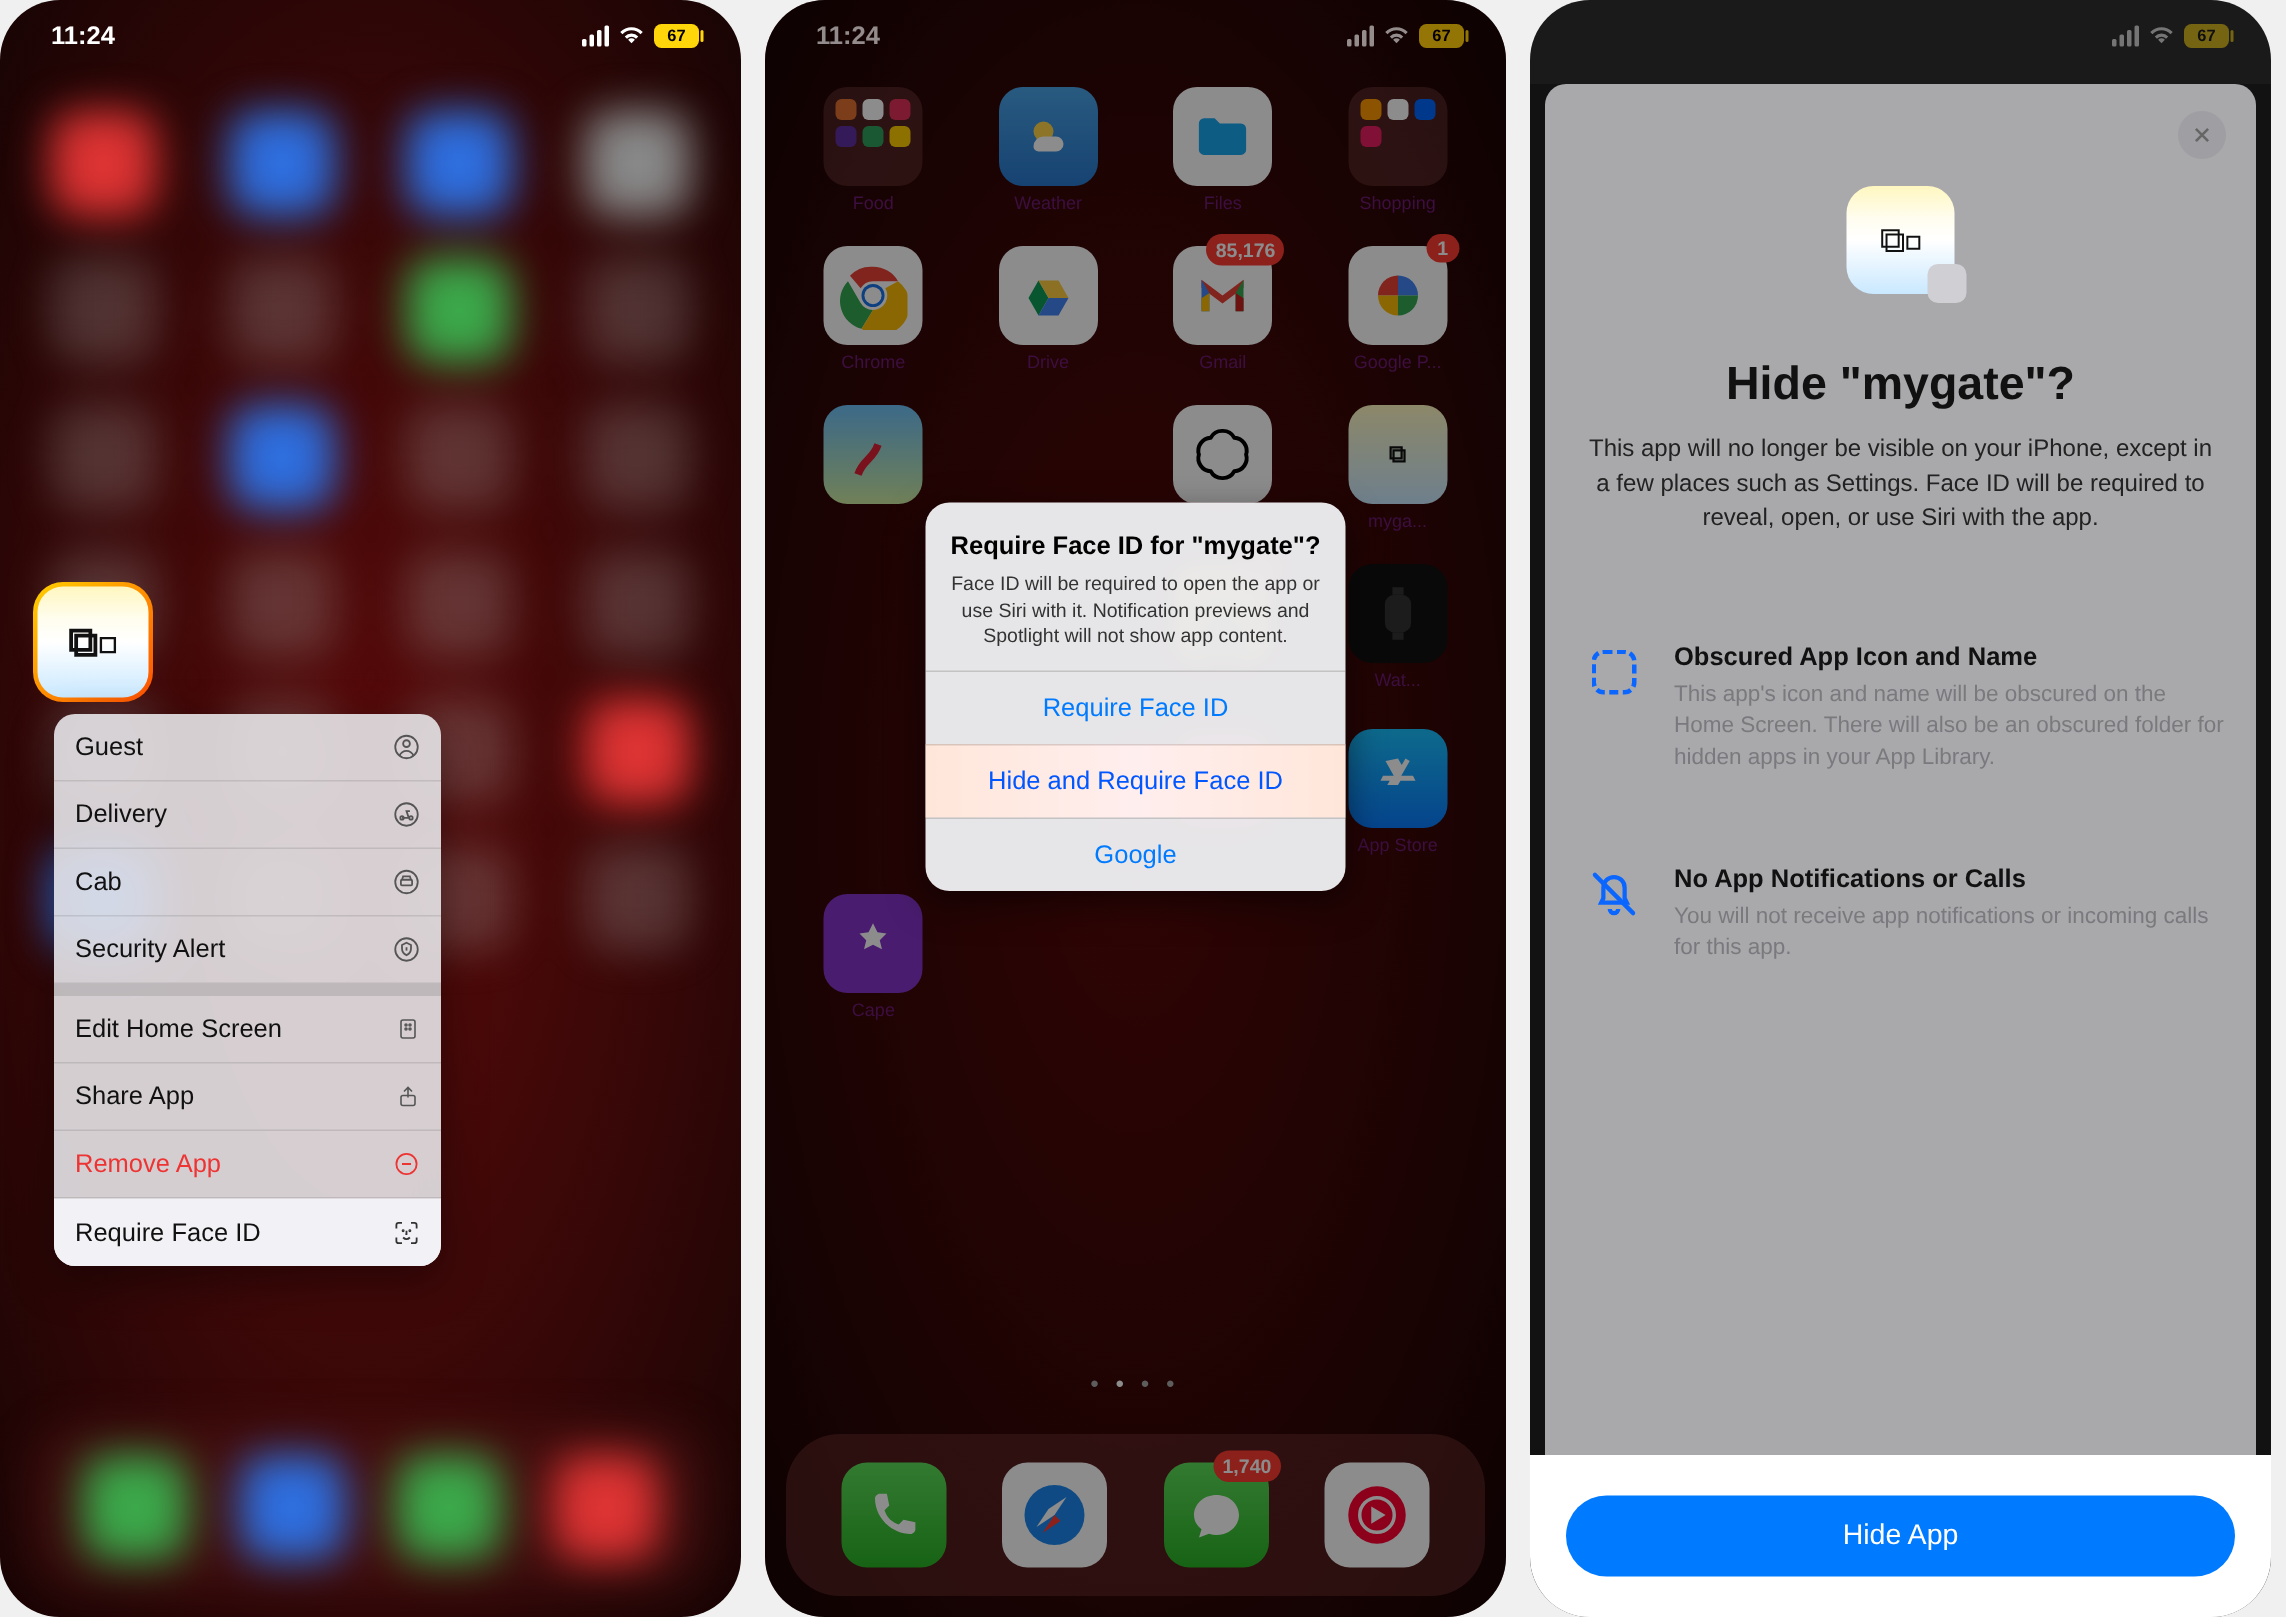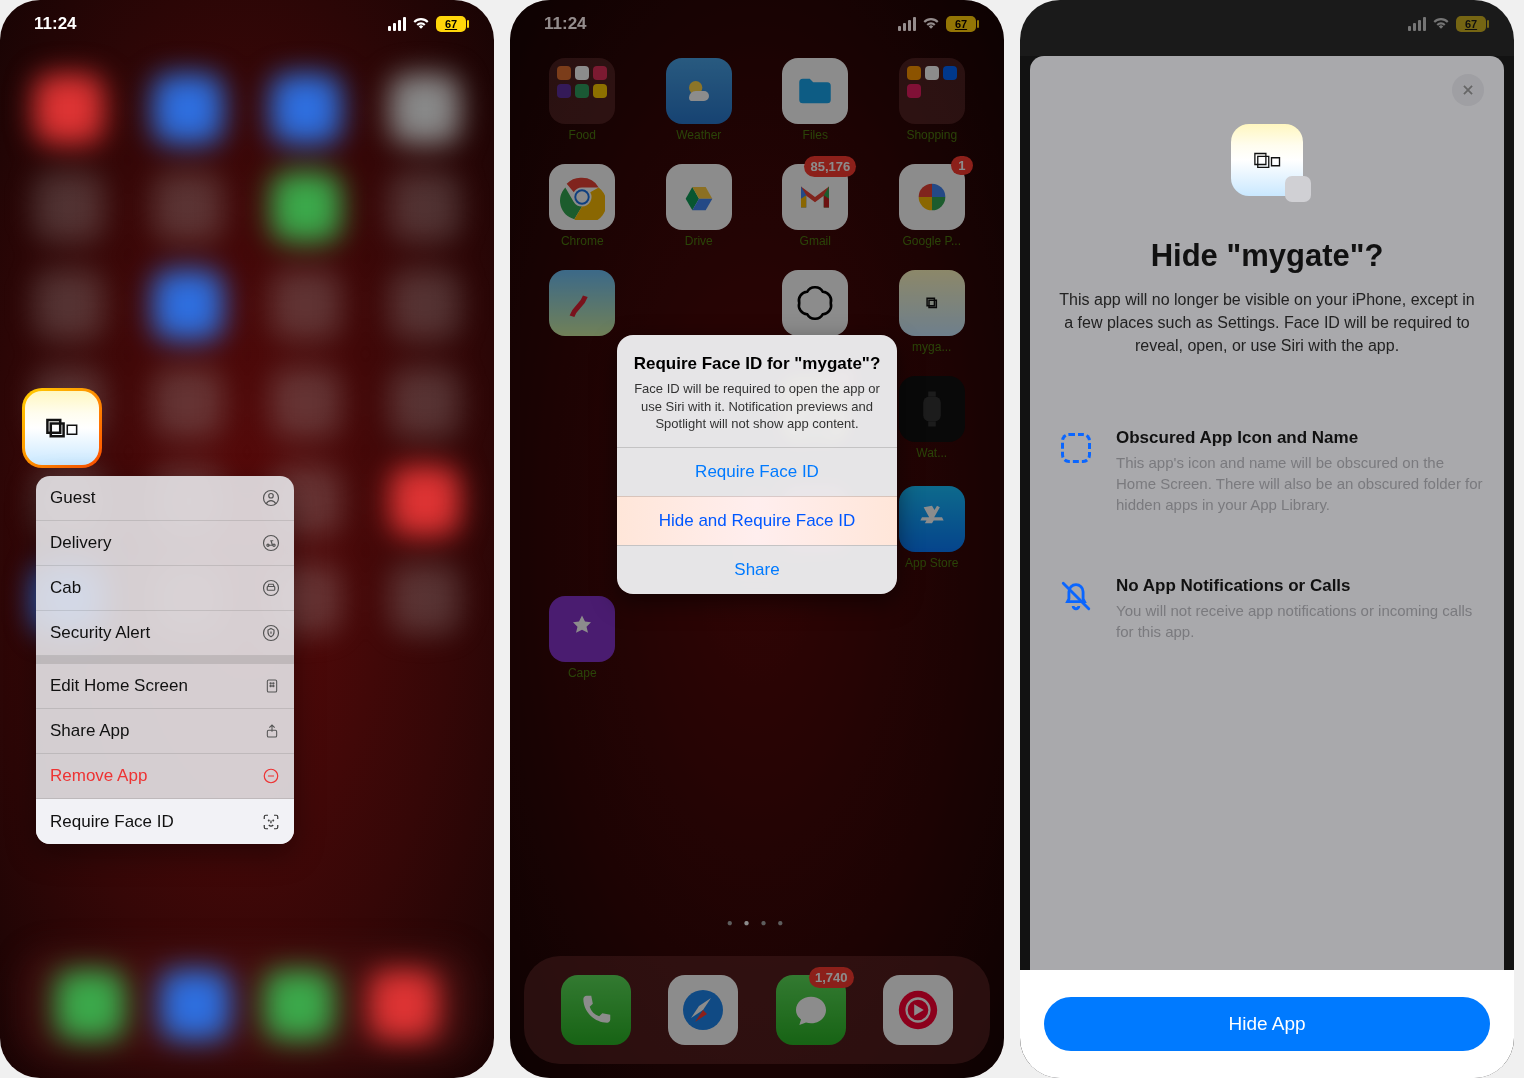--- a/index.html
+++ b/index.html
@@ -37,21 +37,20 @@
   .signal-bars span:nth-child(1){height:5px}
   .signal-bars span:nth-child(2){height:8px}
   .signal-bars span:nth-child(3){height:11px}
   .signal-bars span:nth-child(4){height:14px}
   .wifi-icon { color:#fff; font-size: 16px; }
   .battery-pill {
     width: 30px; height: 16px; border-radius: 5px;
     background: #ffd60a; color:#000; font-size: 11px; font-weight: 700;
     display:flex; align-items:center; justify-content:center;
     position:relative;
-    text-decoration:underline;
   }
   .battery-pill::after{content:""; position:absolute; right:-3px; top:4px; width:2px; height:8px; background:#ffd60a; border-radius:1px;}
 
   
   .s1-bg {
     position:absolute; inset:0;
     background: radial-gradient(ellipse at center, #5a0a0a 0%, #350707 60%, #180404 100%);
   }
   .blur-wrap {
     position:absolute; inset:0; filter: blur(14px);
@@ -110,21 +109,21 @@
   }
   .dim{ position:absolute; inset:0; background: rgba(0,0,0,0.45);}
   .home-grid{
     position:absolute; top:58px; left:0; right:0;
     display:grid; grid-template-columns:repeat(4,1fr);
     gap: 22px 0; padding: 0 14px;
     text-align:center;
   }
   .app{ display:flex; flex-direction:column; align-items:center; gap:4px;}
   .icon-sq{ width:66px; height:66px; border-radius:16px; position:relative;}
-  .app-label{ font-size:12px; color:#4d7c0f; }
+  .app-label{ font-size:12px; color:#701a75; }
   .badge{
     position:absolute; top:-8px; right:-8px;
     background:#ff3b30; color:#fff; font-size:13px; font-weight:600;
     border-radius:22px; padding:2px 7px; min-width:22px; text-align:center;
   }
   .badge.big{ padding:3px 6px; }
   .folder{ background: rgba(120,60,60,0.5); display:grid; grid-template-columns:repeat(3,1fr); grid-auto-rows:14px; gap:4px; padding:8px;}
   .folder .mini{ border-radius:4px; }
   .pager{ position:absolute; bottom:150px; left:0; right:0; text-align:center; color:#aaa; font-size:10px; letter-spacing:4px;}
   .pager .active{ color:#fff;}
@@ -593,21 +592,21 @@
     </div>
   </div>
 
   <div class="alert">
     <div class="alert-body">
       <div class="alert-title">Require Face ID for "mygate"?</div>
       <div class="alert-msg">Face ID will be required to open the app or use Siri with it. Notification previews and Spotlight will not show app content.</div>
     </div>
     <div class="alert-btn">Require Face ID</div>
     <div class="alert-btn highlight">Hide and Require Face ID</div>
-    <div class="alert-btn">Share</div>
+    <div class="alert-btn">Google</div>
   </div>
 </div>
 
 <div class="phone">
   <div class="s3-wrap">
     <div class="s3-sheet-back"></div>
     <div class="s3-dim" style="top:56px;"></div>
 
     <div class="statusbar" style="opacity:0.4;">
       <span class="status-time"></span>

